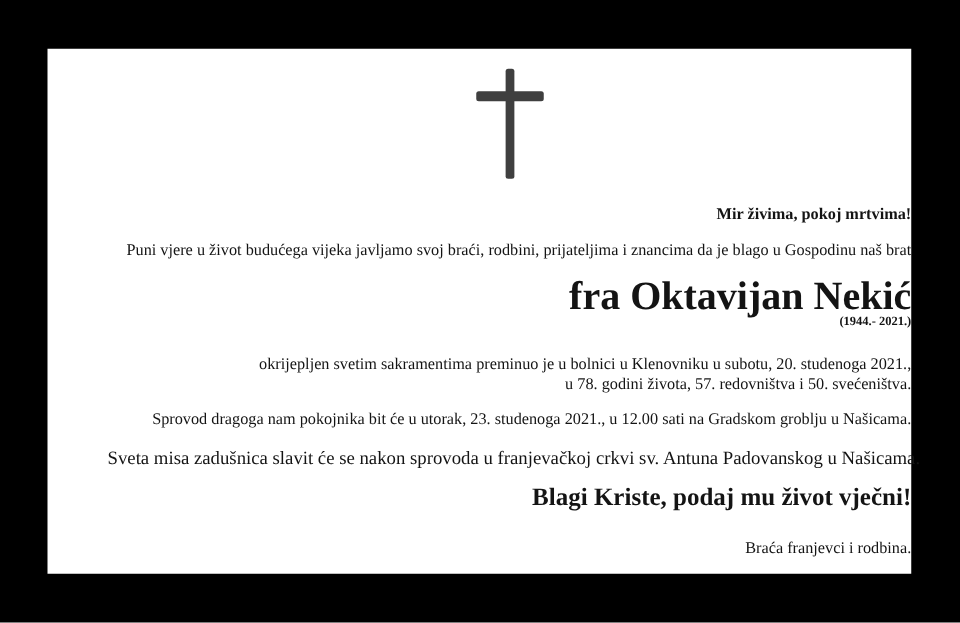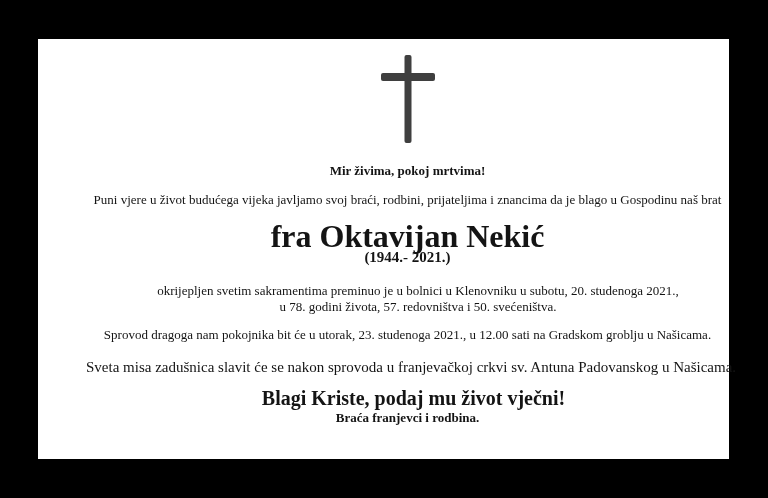--- a/index.html
+++ b/index.html
@@ -15,21 +15,21 @@
     font-family: "Liberation Serif", "DejaVu Serif", serif;
   }
   .card {
     position: absolute;
     left: 38px;
     top: 39px;
     width: 691px;
     height: 420px;
     background: var(--card, #ffffff);
     color: var(--ink, #141414);
-    text-align: center;
+    text-align: right;
     box-sizing: border-box;
     padding-top: 16px;
     padding-left: 48px;
   }
   
   .cross {
     position: relative;
     width: 56px;
     height: 88px;
     margin: 0 auto;
@@ -75,21 +75,21 @@
     font-weight: bold;
     line-height: 27px;
   }
   .role {
     margin-top: 1px;
     font-size: 16px;
     font-weight: bold;
     line-height: 16px;
   }
   .years {
-    font-size: 15px;
+    font-size: 10px;
     font-weight: bold;
     line-height: 15px;
   }
   .death {
     margin-top: 18px;
     font-size: 13px;
     line-height: 15.5px;
     margin-left: 21px;
   }
   .death p + p {
@@ -106,23 +106,23 @@
     line-height: 16px;
   }
   .prayer {
     margin-top: 12px;
     font-size: 20px;
     font-weight: bold;
     line-height: 23px;
     margin-left: 12px;
   }
   .signature {
-    margin-top: 0;
+    margin-top: 20px;
     font-size: 13px;
-    font-weight: bold;
+    font-weight: normal;
     line-height: 15px;
   }
 </style>
 </head>
 <body style="--bg: #000000; --card: #ffffff; --cross: #3f3f3f; --ink: #141414;">
 
 <div class="card">
 
   <div class="cross">
     <div class="bar-v"></div>

